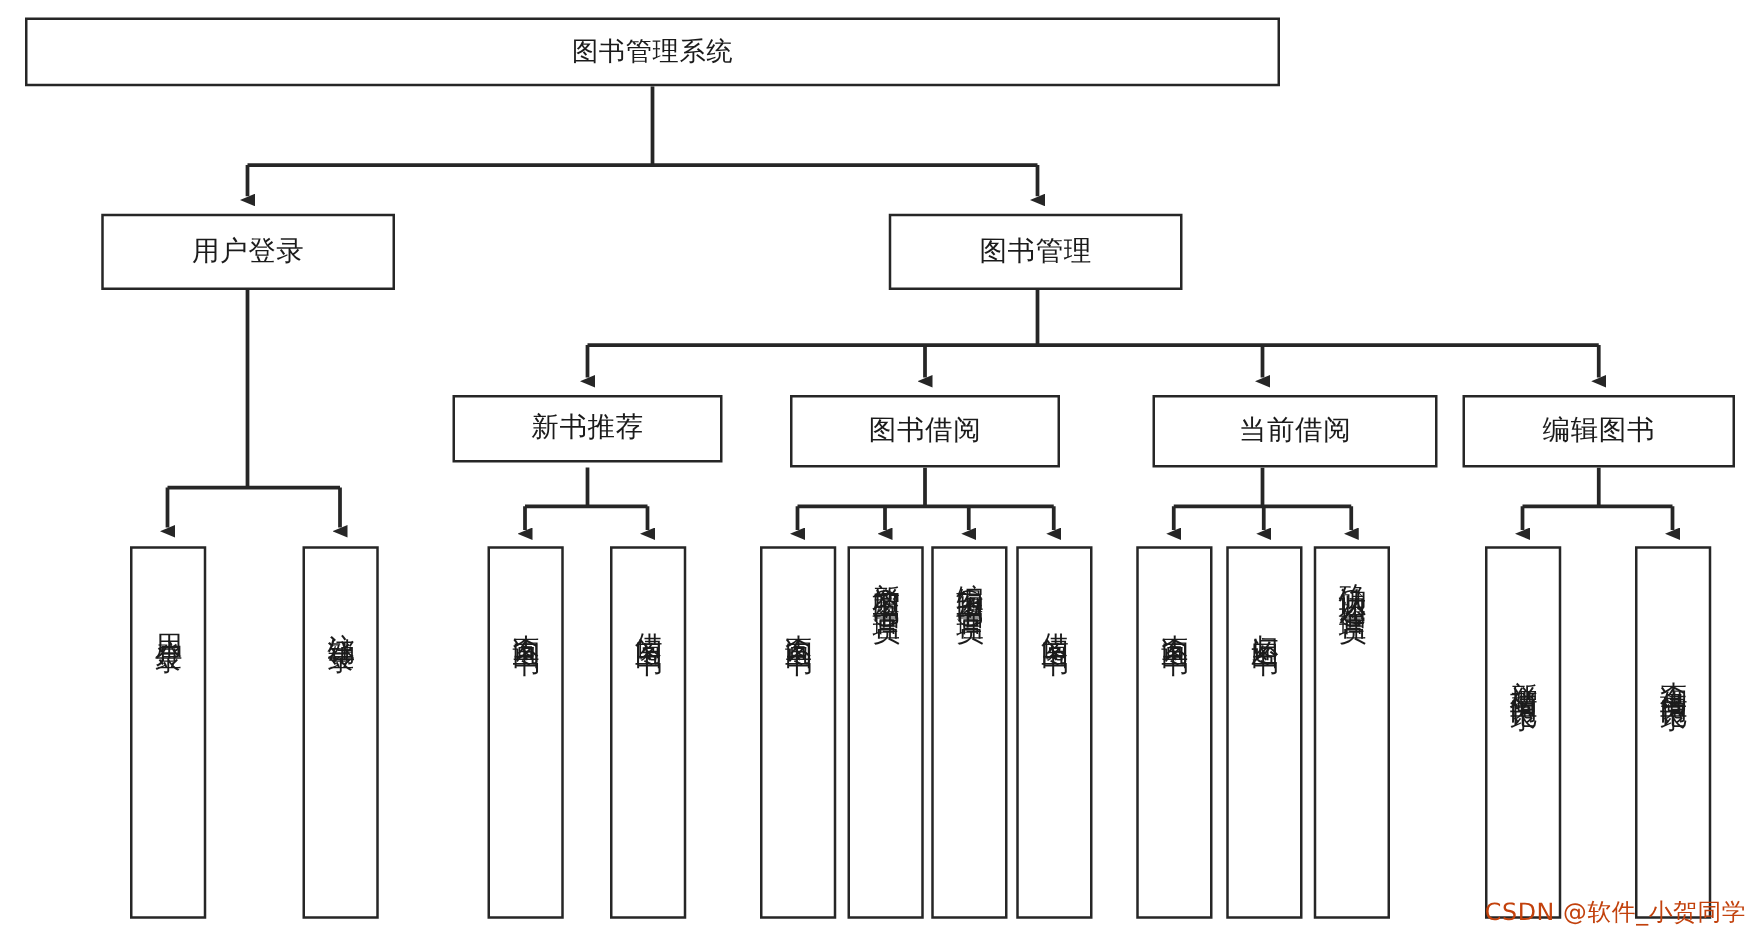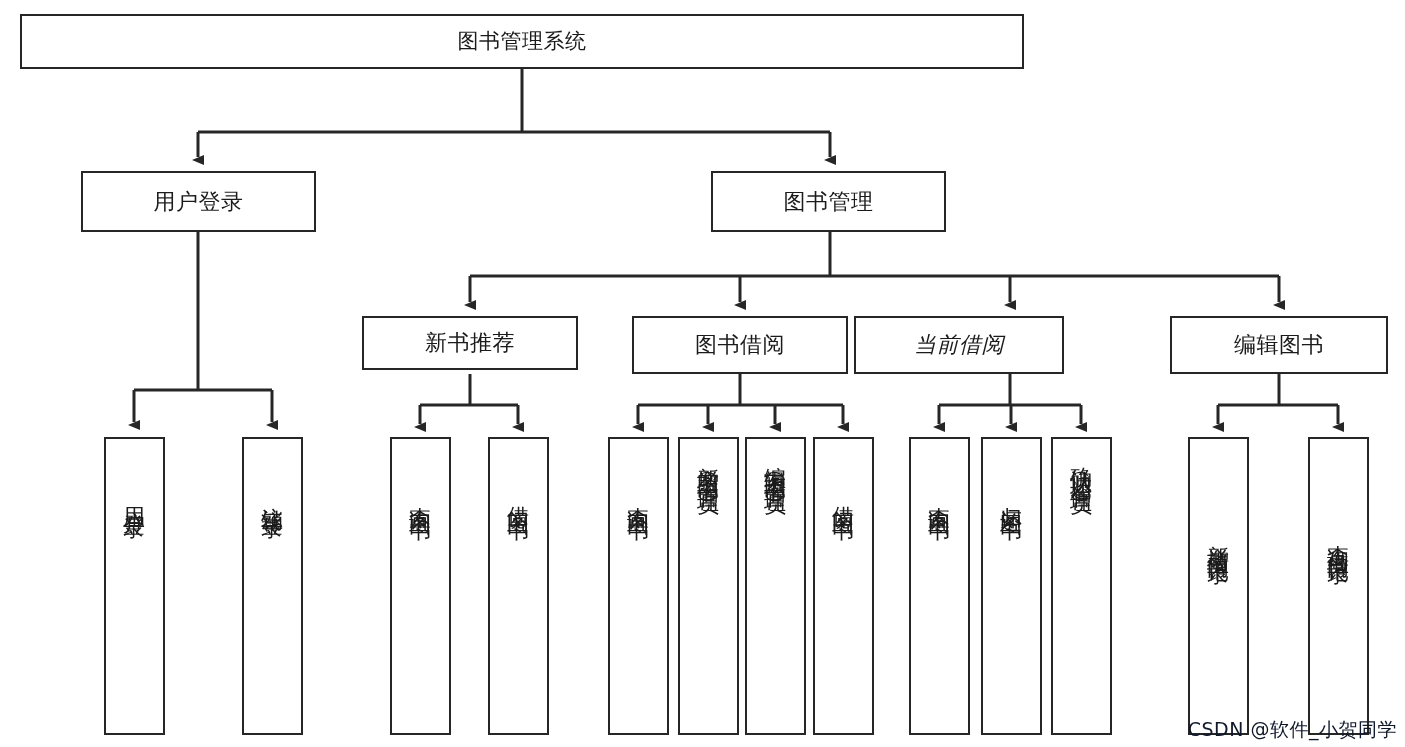--- a/index.html
+++ b/index.html
@@ -71,21 +71,21 @@
     padding-top: 78px;
   }
   .node.vert.mid .label {
     padding-top: 40px;
   }
   .watermark {
     position: absolute;
     right: 8px;
     bottom: 4px;
     font-size: 19px;
-    color: #0f172a;
+    color: #c2410c;
     letter-spacing: 0.5px;
     white-space: nowrap;
     font-family: "DejaVu Sans", "Liberation Sans", sans-serif;
   }
 </style>
 </head>
 <body>
 
 <div id="canvas">
 
@@ -149,21 +149,21 @@
   <div class="node horiz" style="left:711px; top:171px; width:235px; height:61px;">
     <span class="label">图书管理</span>
   </div>
 
   <div class="node horiz" style="left:362px; top:316px; width:216px; height:54px;">
     <span class="label">新书推荐</span>
   </div>
   <div class="node horiz" style="left:632px; top:316px; width:216px; height:58px;">
     <span class="label">图书借阅</span>
   </div>
-  <div class="node horiz" style="left:854px; top:316px; width:210px; height:58px;font-style:italic;">
+  <div class="node horiz" style="left:922px; top:316px; width:228px; height:58px;">
     <span class="label">当前借阅</span>
   </div>
   <div class="node horiz" style="left:1170px; top:316px; width:218px; height:58px;">
     <span class="label">编辑图书</span>
   </div>
 
   <div class="node vert mid" style="left:104px; top:437px; width:61px; height:298px;">
     <span class="label">用户登录</span>
   </div>
   <div class="node vert mid" style="left:242px; top:437px; width:61px; height:298px;">

